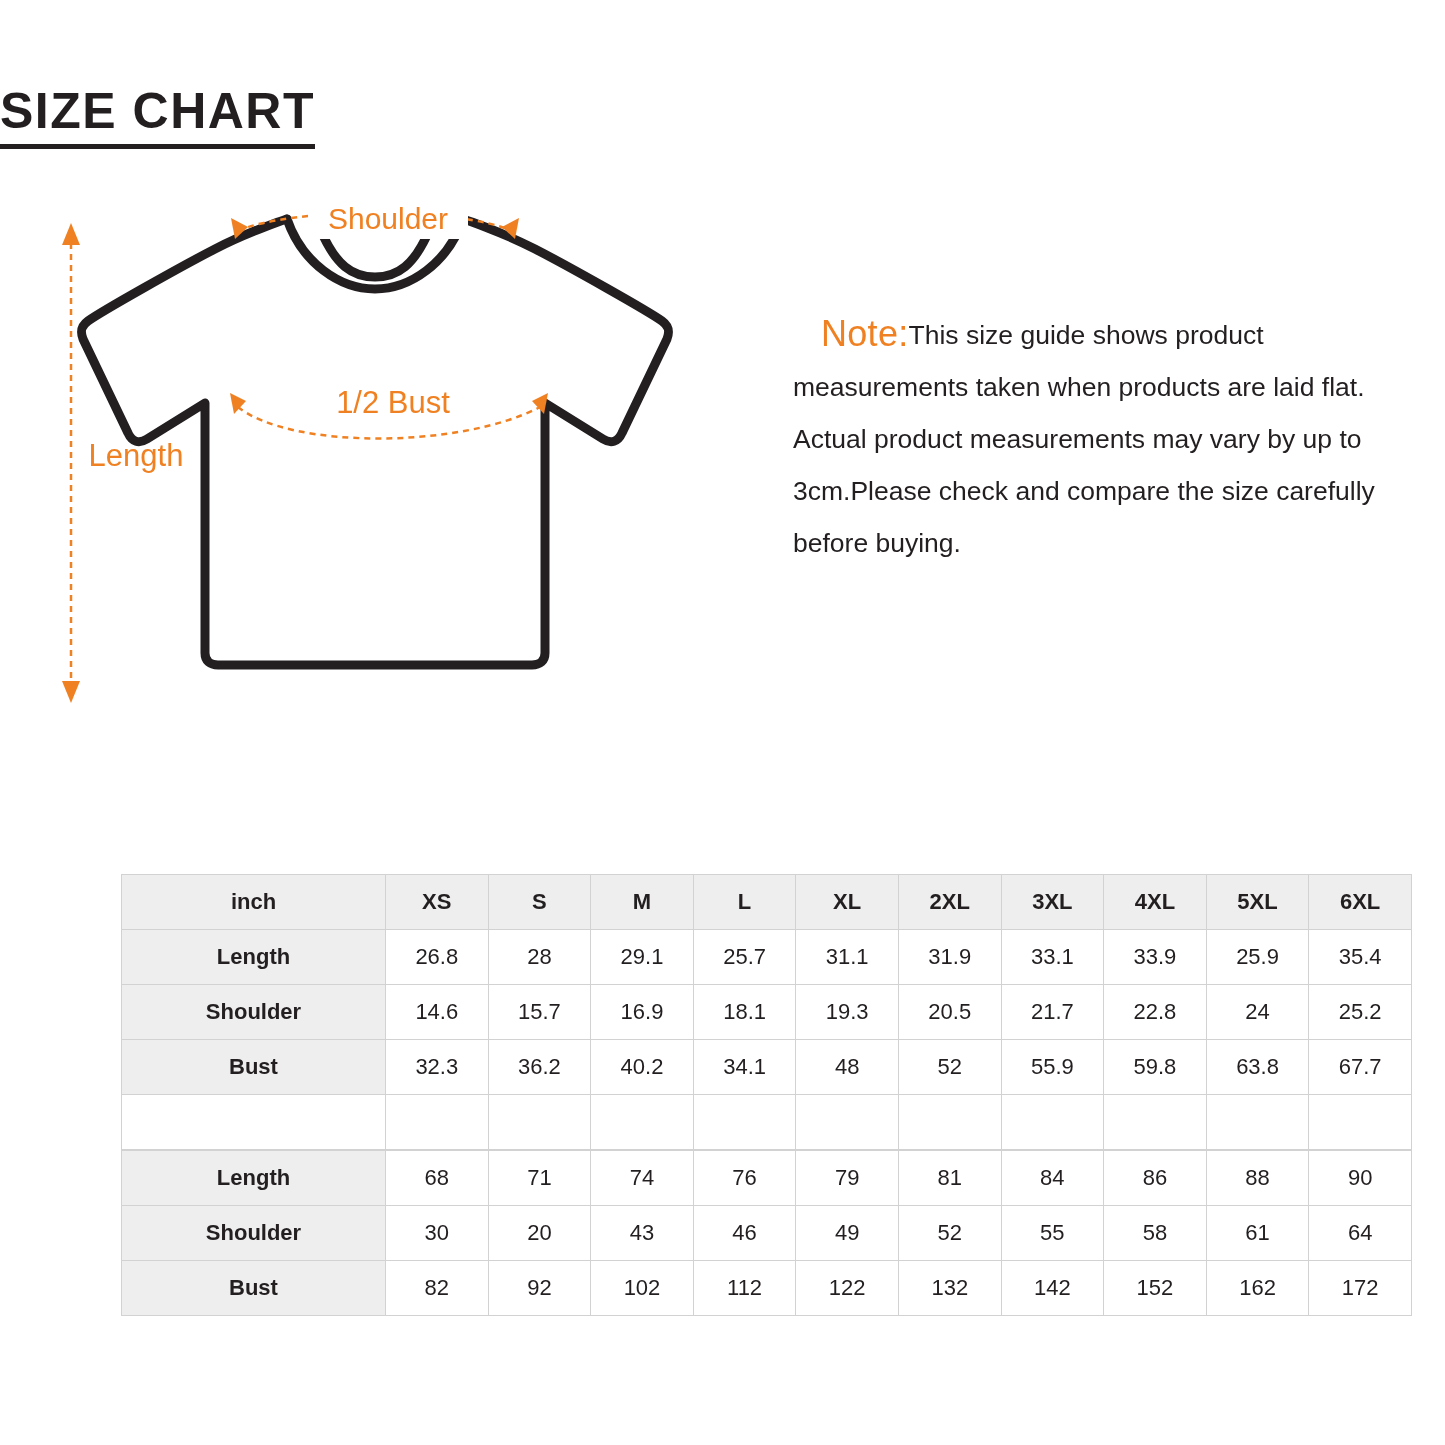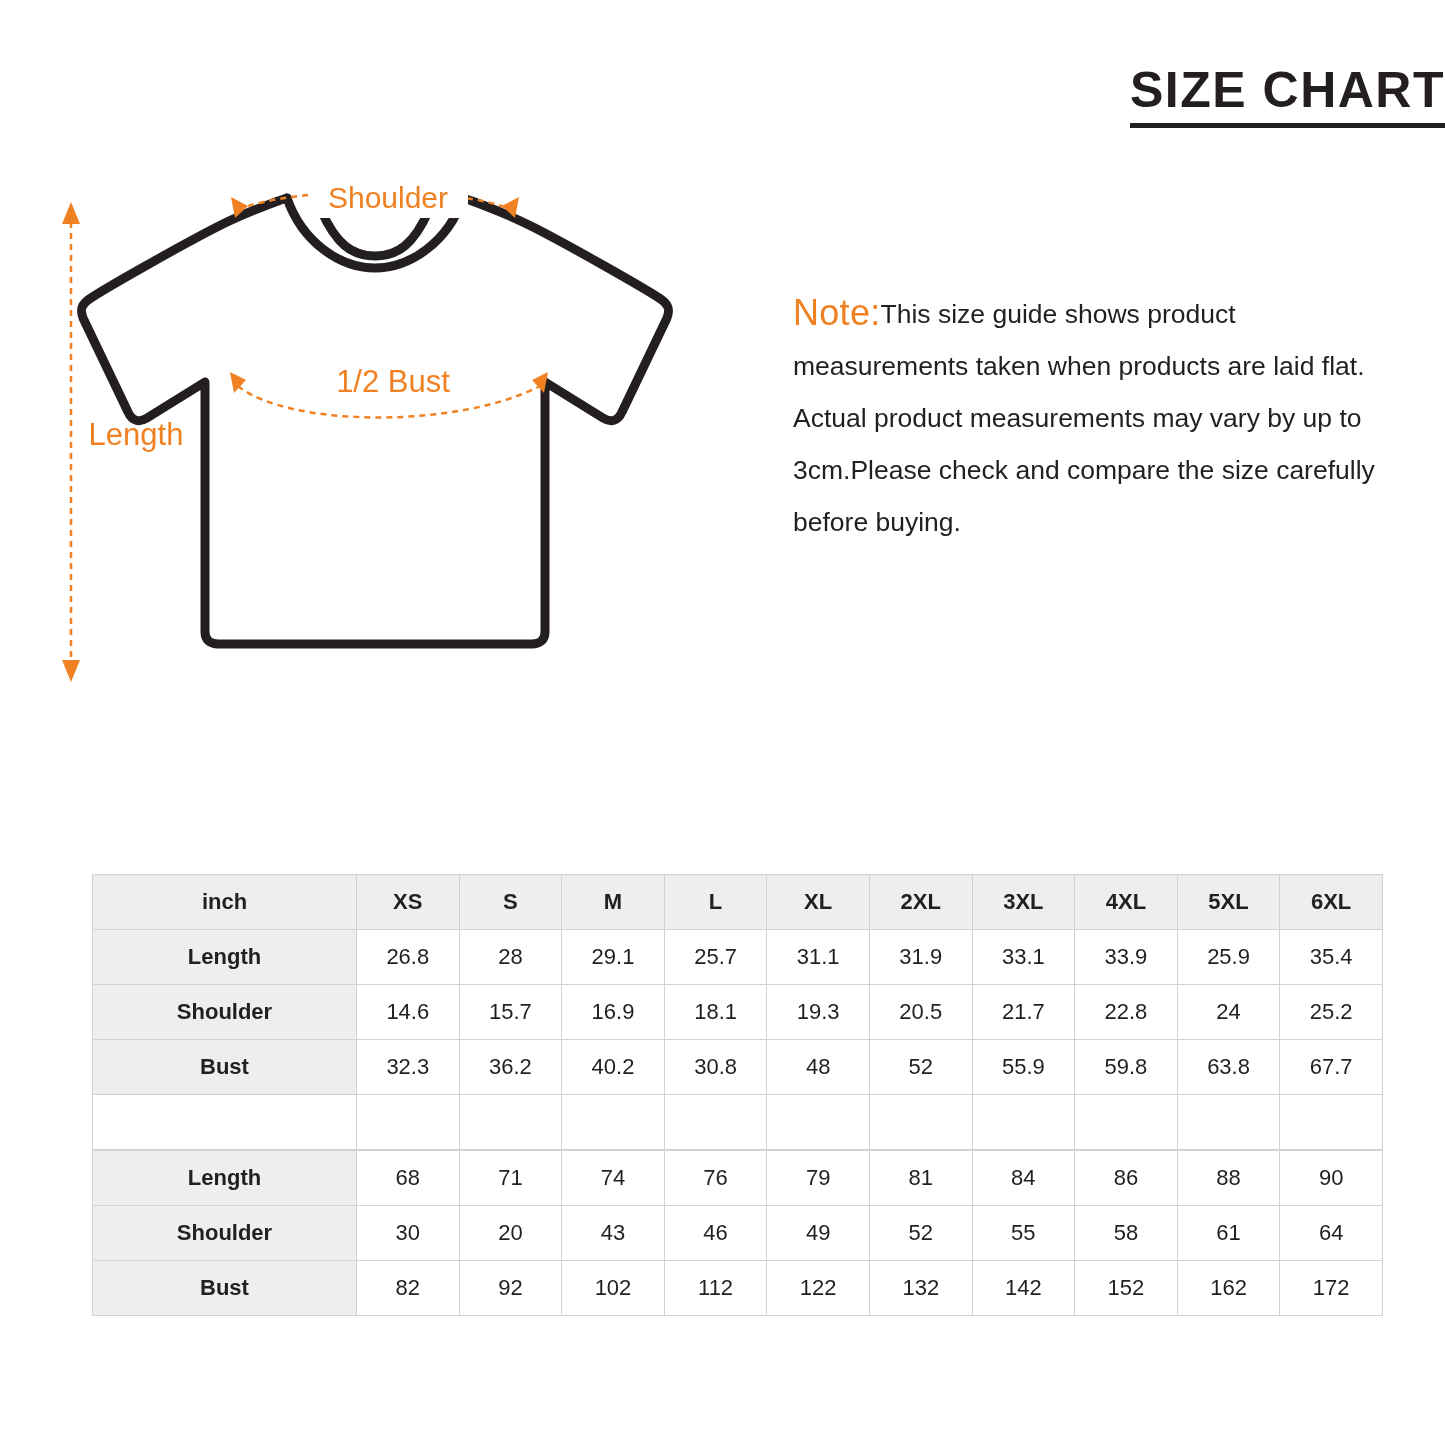--- a/index.html
+++ b/index.html
@@ -11,22 +11,22 @@
     width: 1445px;
     height: 1445px;
     font-family: "Liberation Sans", sans-serif;
     color: #231f20;
     position: relative;
     overflow: hidden;
   }
 
   
   .title-wrap {
-    text-align: right;
-    padding-top: 64px;
+    text-align: left;
+    padding-top: 85px;
   }
   .title {
     display: inline-block;
     font-size: 50px;
     font-weight: bold;
     letter-spacing: 1.5px;
     color: #231f20;
     border-bottom: 5px solid #231f20;
     padding-bottom: 6px;
     line-height: 1.05;
@@ -55,26 +55,27 @@
     font-size: 26.5px;
     line-height: 1.97;
     color: #231f20;
   }
   .note-label {
     color: #f08122;
     font-size: 36px;
     line-height: 1;
     vertical-align: -2px;
     letter-spacing: 0.3px;
+    margin-left: 28px;
   }
 
   
   .tables {
     position: absolute;
-    left: 52px;
+    left: 81px;
     top: 874px;
     width: 1290px;
     padding-left: 40px;
   }
   table.size-table {
     border-collapse: collapse;
     width: 1290px;
     table-layout: fixed;
   }
   table.size-table td {
@@ -228,21 +229,21 @@
         <td class="val">21.7</td>
         <td class="val">22.8</td>
         <td class="val">24</td>
         <td class="val">25.2</td>
       </tr>
       <tr>
         <td class="row-label">Bust</td>
         <td class="val">32.3</td>
         <td class="val">36.2</td>
         <td class="val">40.2</td>
-        <td class="val">30.8</td>
+        <td class="val">34.1</td>
         <td class="val">48</td>
         <td class="val">52</td>
         <td class="val">55.9</td>
         <td class="val">59.8</td>
         <td class="val">63.8</td>
         <td class="val">67.7</td>
       </tr>
       <tr class="gap-row">
         <td></td>
         <td></td>

